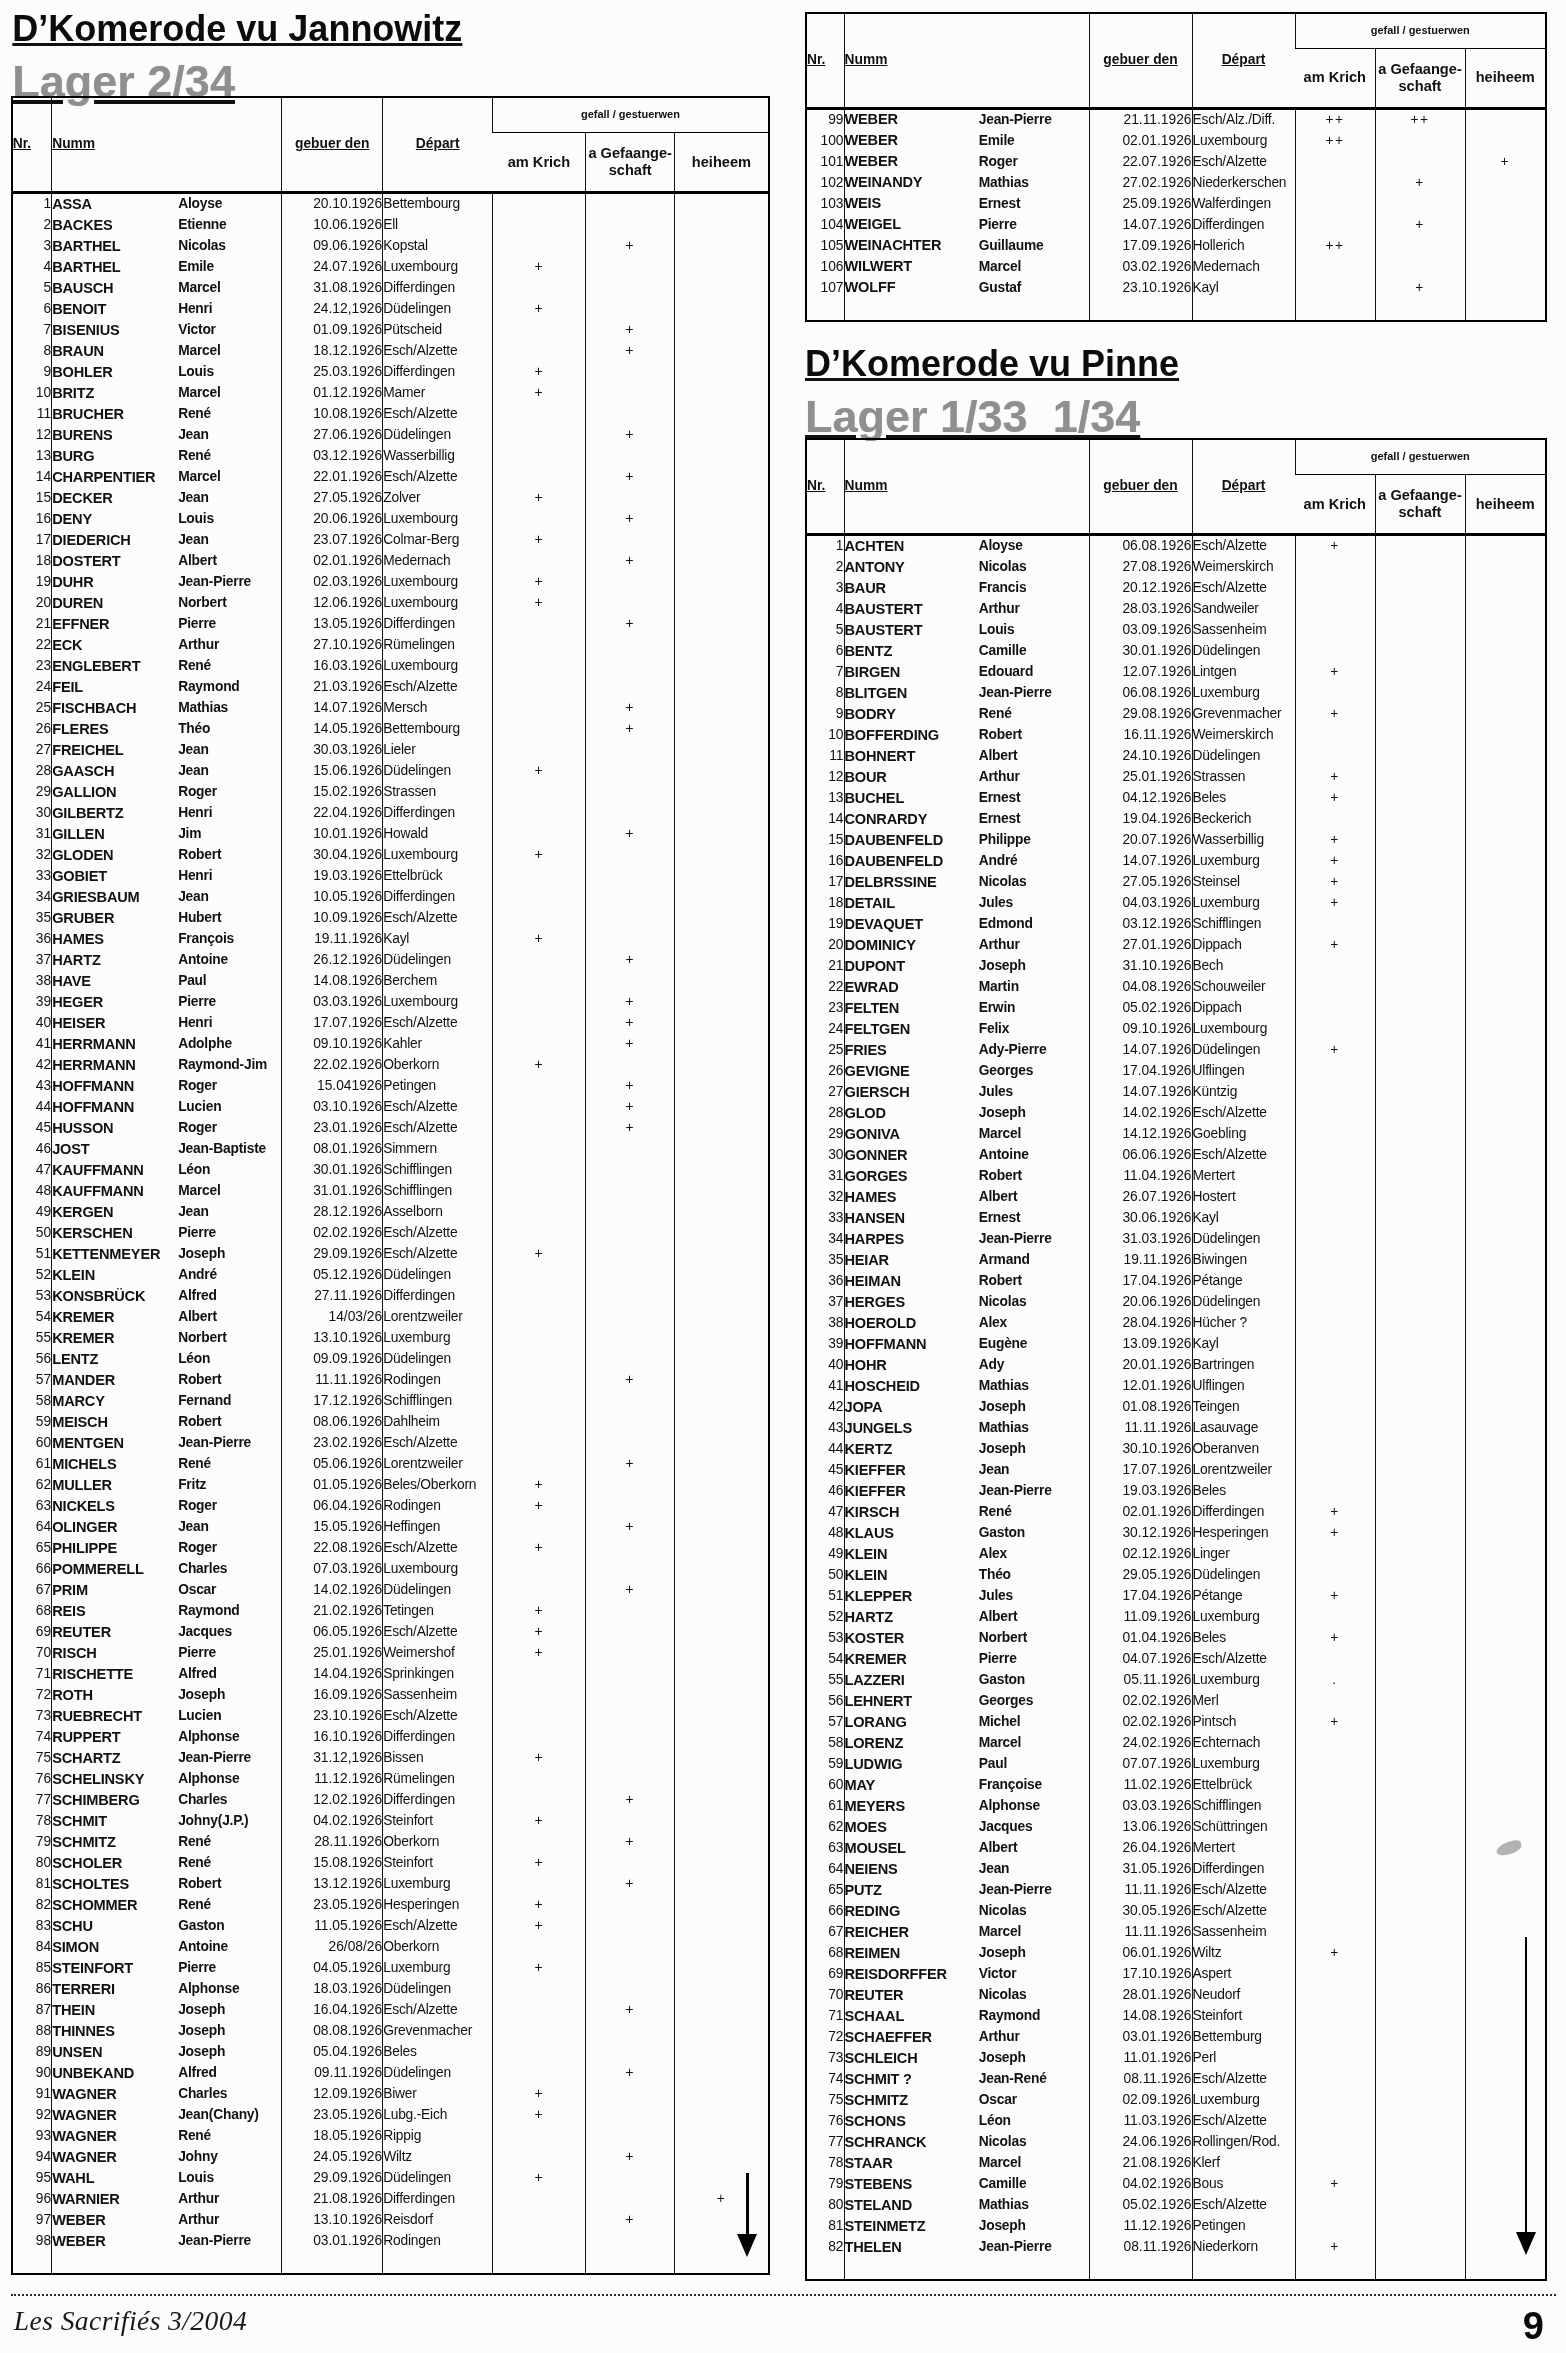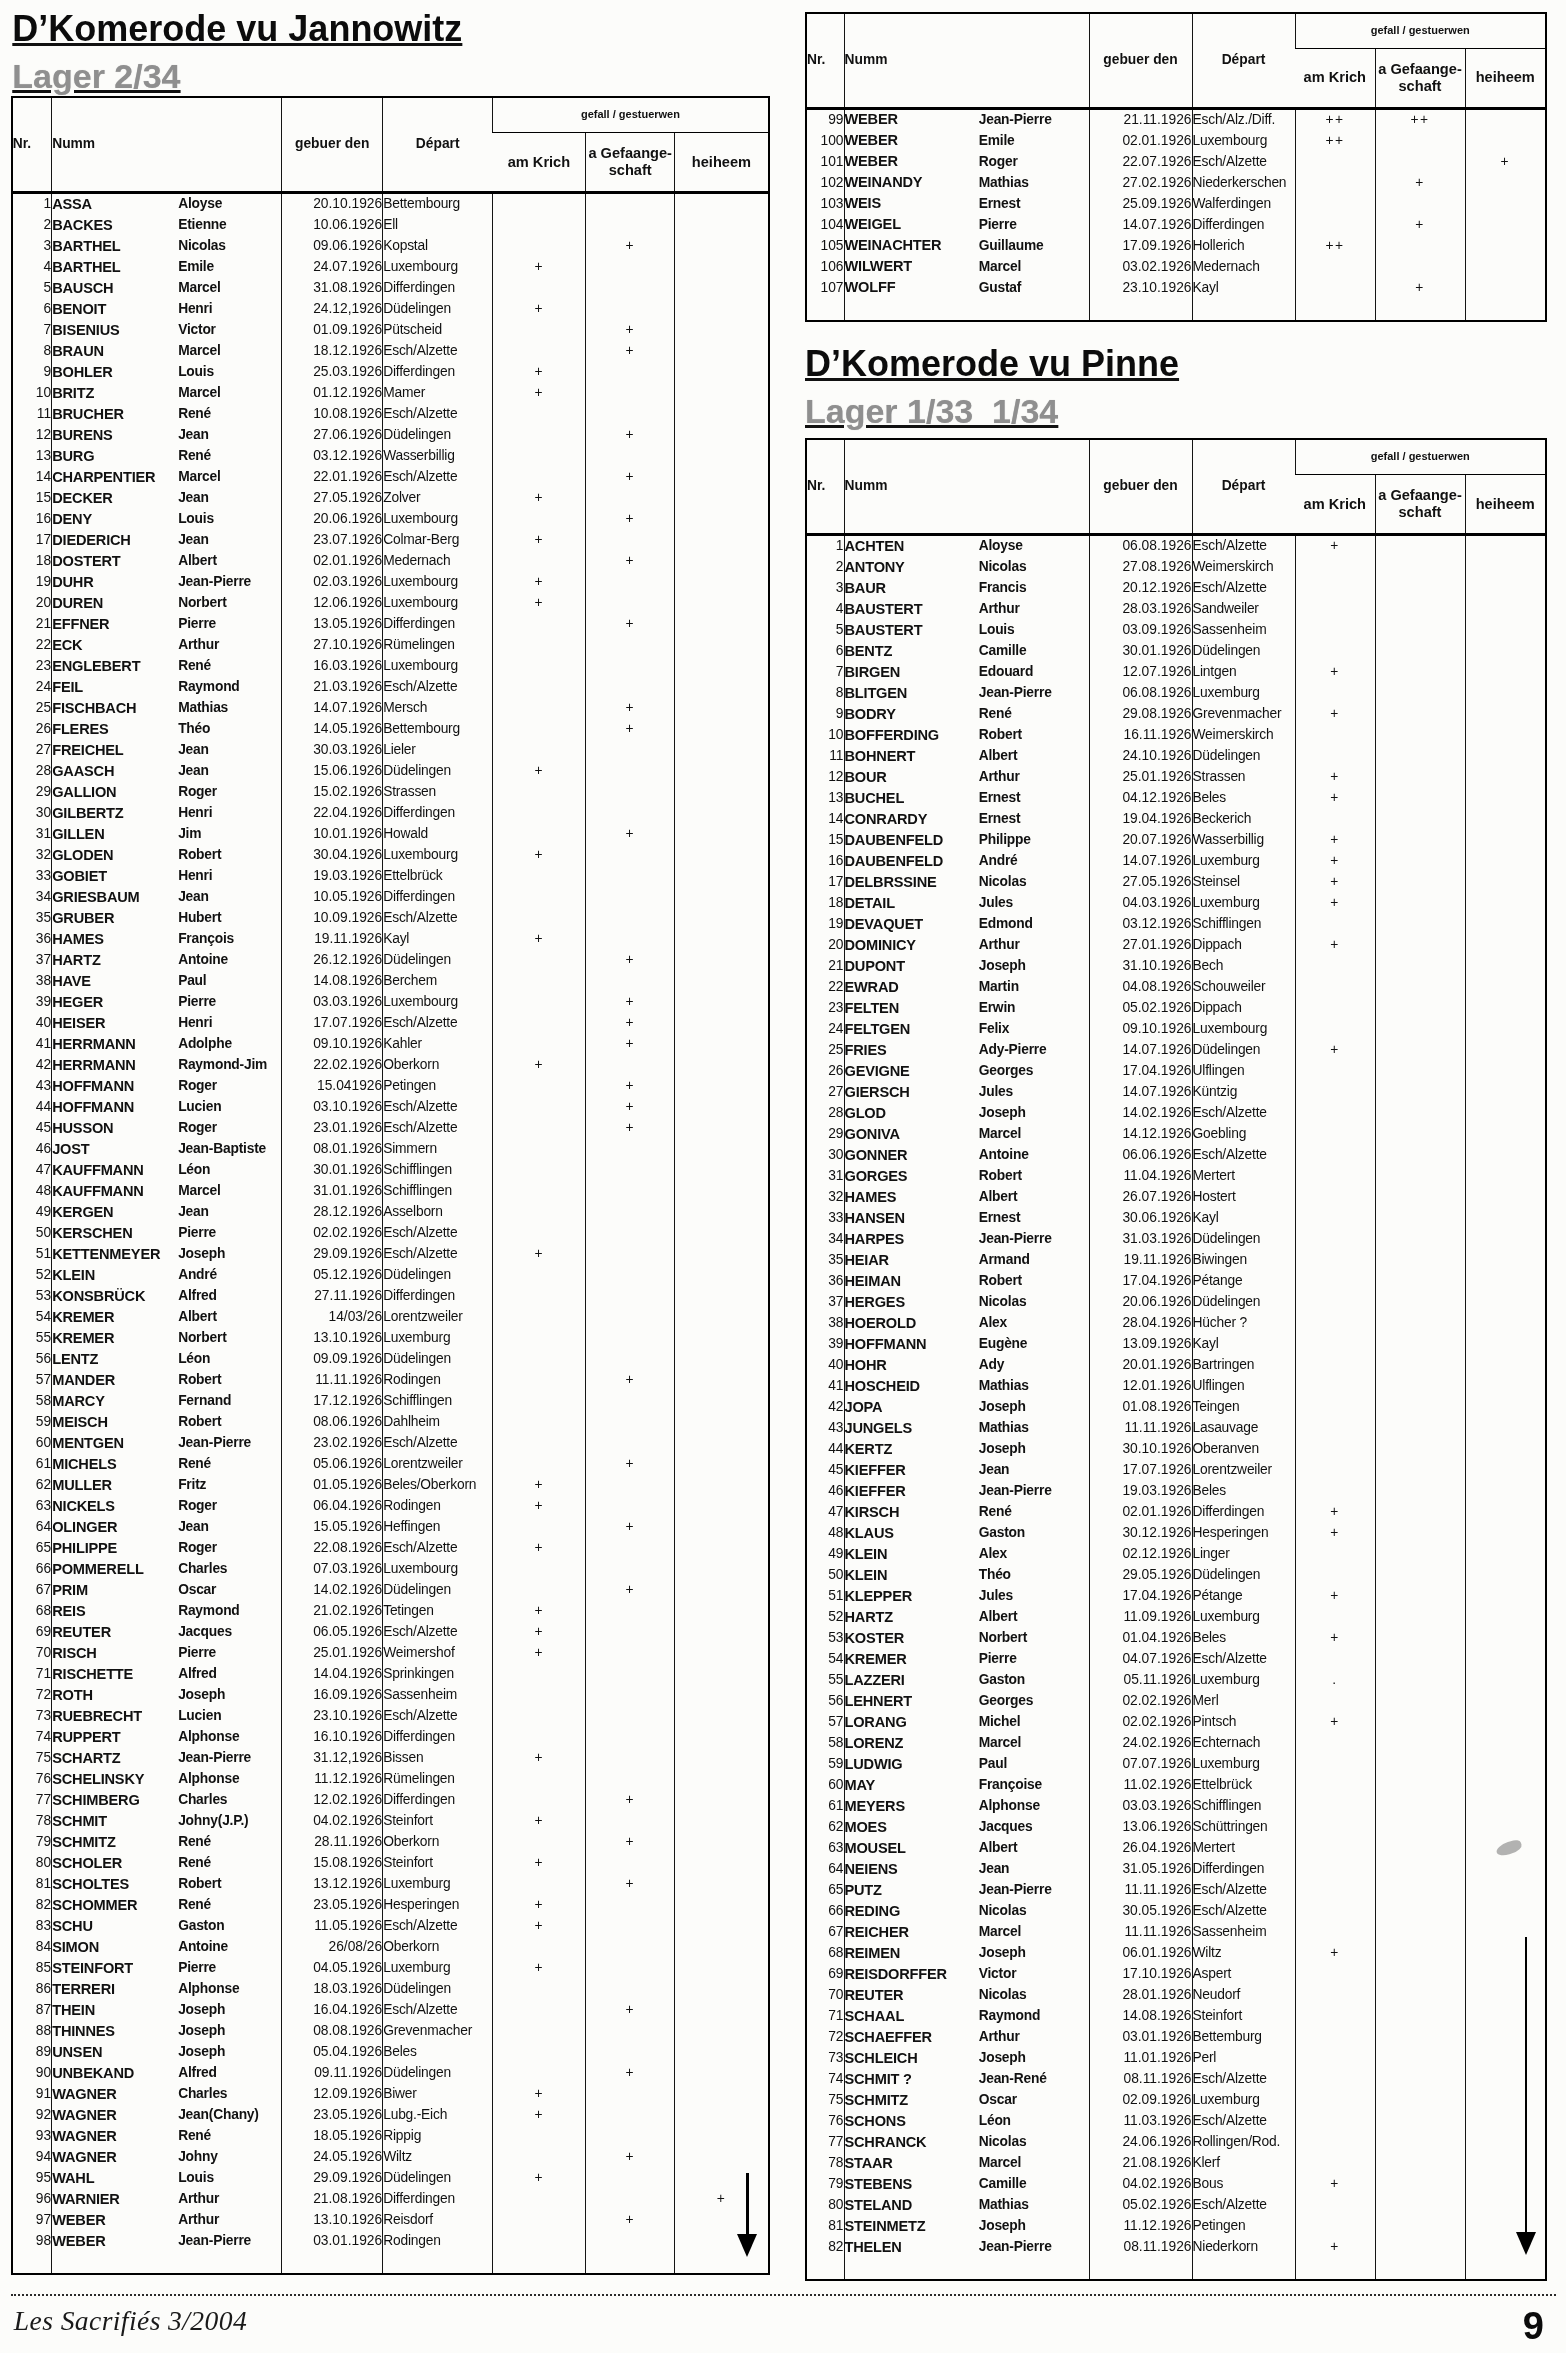--- a/index.html
+++ b/index.html
@@ -9,42 +9,42 @@
     font-family:"Liberation Sans","DejaVu Sans",sans-serif;
     overflow:hidden;
   }
   
   .title-block{position:absolute;text-decoration:underline;}
   .doc-title{
     font-size:36px;font-weight:700;letter-spacing:0px;color:#0c0c0c;
     line-height:1.0;white-space:pre;
   }
   .doc-subtitle{
-    font-size:34px;font-weight:700;color:#8f8f8f;margin-top:12.3px;
+    font-size:45px;font-weight:700;color:#8f8f8f;margin-top:12.3px;
     line-height:1.0;white-space:pre;text-shadow:0 0 0.8px #b5b5b5;
   }
   
   .tablewrap{position:absolute;}
   table.roster{
     border-collapse:collapse;table-layout:fixed;width:100%;
     background:transparent;
   }
   table.roster th,table.roster td{
     padding:0;margin:0;overflow:hidden;white-space:nowrap;
     font-size:13.8px;line-height:1.05;vertical-align:middle;
   }
   table.roster{border:2.3px solid #000;}
   table.roster th{border-left:1.5px solid #141414;font-weight:700;}
   table.roster td{border-left:1.5px solid #141414;}
   table.roster th:first-child,table.roster td:first-child{border-left:none;}
   tr.band1 th.gefall{
     height:34px;border-bottom:1.5px solid #000;font-size:11px;text-align:center;
   }
   tr.band2 th{height:58px;border-bottom:3.8px solid #000;font-size:14.6px;text-align:center;white-space:normal;line-height:1.15;}
-  th.h-span{border-bottom:3.8px solid #000;font-size:14.6px;text-align:left;padding-left:7.7px;}
+  th.h-span{border-bottom:3.8px solid #000;font-size:14.6px;text-align:left;padding-left:7.7px;text-decoration:underline;}
   th.h-nr{text-align:left;padding-left:6.1px;}
   tbody td{height:21px;}
   td.c-nr{font-size:13px;text-align:right;padding-right:6.9px;font-weight:400;}
   td.c-name{padding-left:8.4px;}
   td.c-name .sur{display:inline-block;width:55%;font-weight:700;letter-spacing:-0.2px;font-size:14.6px;vertical-align:middle;}
   td.c-name .giv{display:inline-block;font-weight:700;letter-spacing:-0.2px;font-size:13.8px;vertical-align:middle;}
   td.c-born{text-align:right;padding-right:10px;font-size:13.4px;}
   td.c-dep{padding-left:6.9px;font-size:13.4px;letter-spacing:-0.2px;}
   td.c-mark{text-align:center;font-size:15.3px;font-weight:400;letter-spacing:1.5px;}
   tr.fillrow td{border-left:1.5px solid #141414;}

